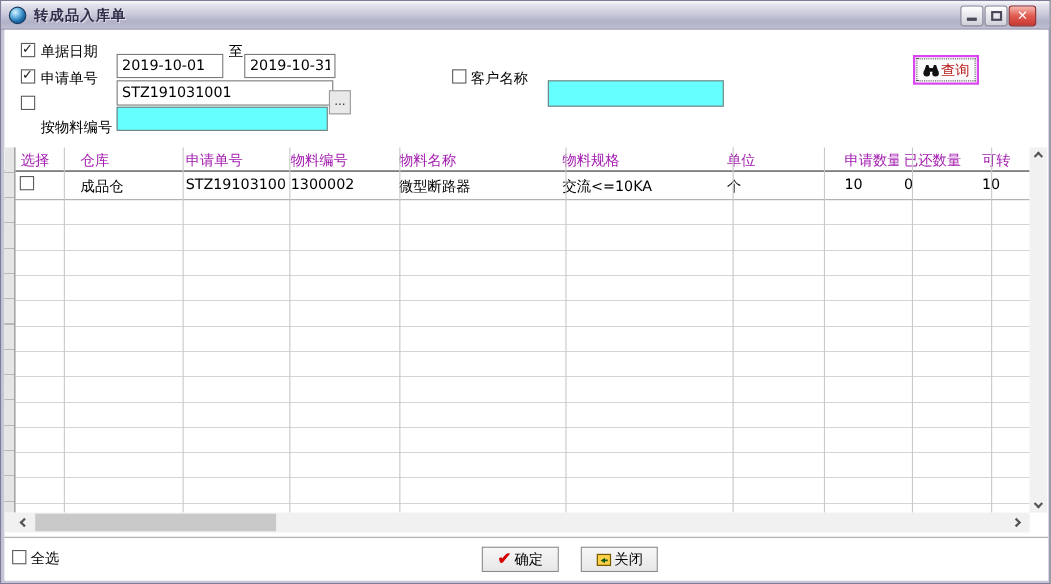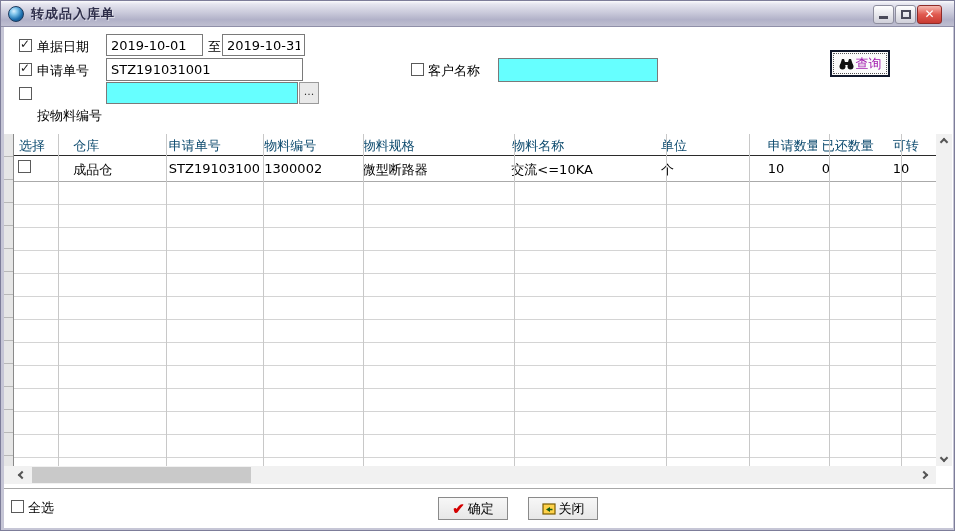--- a/index.html
+++ b/index.html
@@ -30,33 +30,33 @@
 
   
   .client { position:absolute; left:3px; top:26px; width:949px; height:501px; background:#ffffff; }
 
   
   .cb { position:absolute; width:13px; height:13px; background:#fff; border:1px solid #5a5a5a; }
   .cb.checked::after { content:"✓"; position:absolute; left:0px; top:-3px; font-size:12px;
     font-weight:bold; color:#1a1a1a; }
   .flabel { position:absolute; font-size:13px; color:#000; white-space:nowrap; }
   .tinput { position:absolute; border:1px solid #7a7a7a; font-size:13px; padding:10px 4px;
-    font-family:"DejaVu Sans","Liberation Sans",sans-serif; color:#000; background:#fff; }
+    font-family:"DejaVu Sans","Liberation Sans",sans-serif; color:#000; background:#fff;margin-top:15px; }
   .cyan { background:#66ffff; }
   .browse-btn { position:absolute; border:1px solid #9a9a9a; background:#e9e9e9; font-size:11px;
     color:#333; text-align:center; line-height:18px; }
   .query-btn { position:absolute; left:826px; top:23px; width:60px; height:27px;
-    border:2px solid #0f172a; background:#fbfbfb; font-size:13px; color:#a21caf;
+    border:2px solid #d946ef; background:#fbfbfb; font-size:13px; color:#b91c1c;
     display:flex; align-items:center; justify-content:center; gap:2px; }
   .query-inner { position:absolute; inset:1px; border:1px dotted #555; pointer-events:none; }
 
   
   .grid-header { position:absolute; left:0; top:107px; width:932px; height:22px; display:flex;
     background:#fff; border-bottom:1px solid #2b2b2b; }
-  .hcell { font-size:13px; color:#0c4a6e; padding:3px 0 0 5px; overflow:hidden; white-space:nowrap; }
+  .hcell { font-size:13px; color:#a21caf; padding:3px 0 0 5px; overflow:hidden; white-space:nowrap; }
   .grid-row { position:absolute; left:0; top:129px; width:932px; height:26px; display:flex;
     border-bottom:1px solid #aaaaaa; }
   .dcell { font-size:13px; color:#000; padding:5px 0 0 5px; overflow:hidden; white-space:nowrap; }
   .c0{width:10px;} .c1{width:44px;} .c2{width:108px;padding-left:16px;} .c3{width:97px;} .c4{width:100px;}
   .c5{width:151px;} .c6{width:152px;} .c7{width:83px;} .c8{width:80px;padding-left:30px;} .c9{width:72px;} .c10{width:49px;}
   .grid-empty { position:absolute; left:0; top:155px; width:932px; height:284px;
     background:repeating-linear-gradient(to bottom, transparent 0 22px, #d4d4d4 22px 23px); }
   .vline { position:absolute; top:107px; height:332px; width:1px; background:#c8c8c8; }
   .indicator-col { position:absolute; left:0; top:107px; width:10px; height:332px;
     background:#e6e6e6; border-right:1px solid #8a8a8a;
@@ -128,22 +128,22 @@
       </svg>
       <span>查询</span>
     </button>
 
     <div class="grid-header">
       <div class="hcell c0"></div>
       <div class="hcell c1">选择</div>
       <div class="hcell c2">仓库</div>
       <div class="hcell c3">申请单号</div>
       <div class="hcell c4">物料编号</div>
+      <div class="hcell c5">物料名称</div>
       <div class="hcell c6">物料规格</div>
-      <div class="hcell c5">物料名称</div>
       <div class="hcell c7">单位</div>
       <div class="hcell c8">申请数量</div>
       <div class="hcell c9">已还数量</div>
       <div class="hcell c10">可转</div>
     </div>
 
     <div class="grid-row">
       <div class="dcell c0"></div>
       <div class="dcell c1"></div>
       <div class="dcell c2">成品仓</div>

